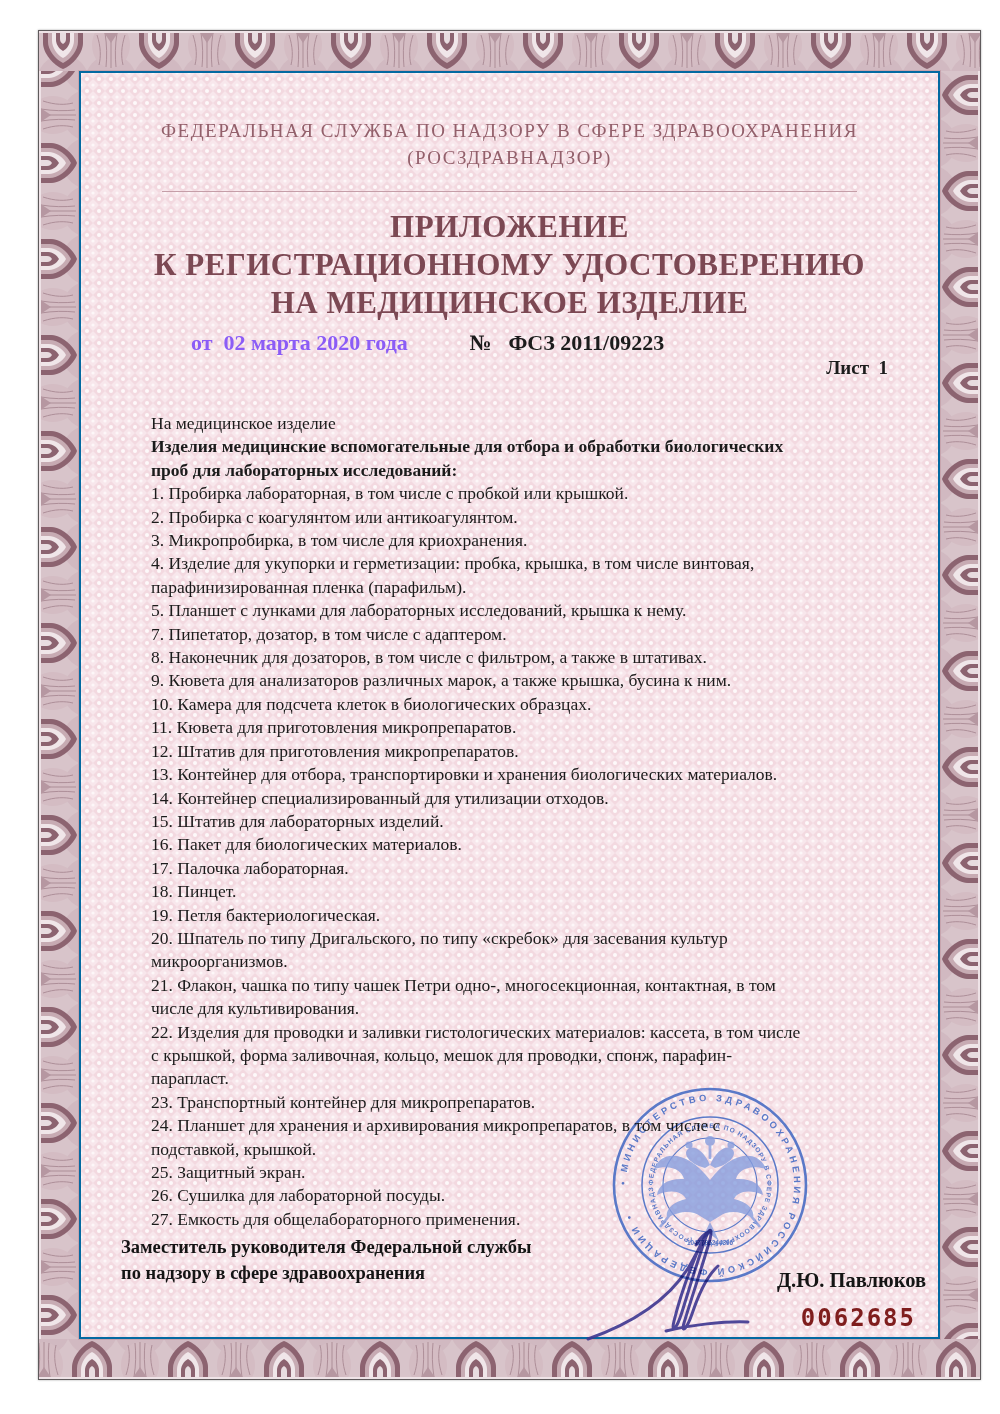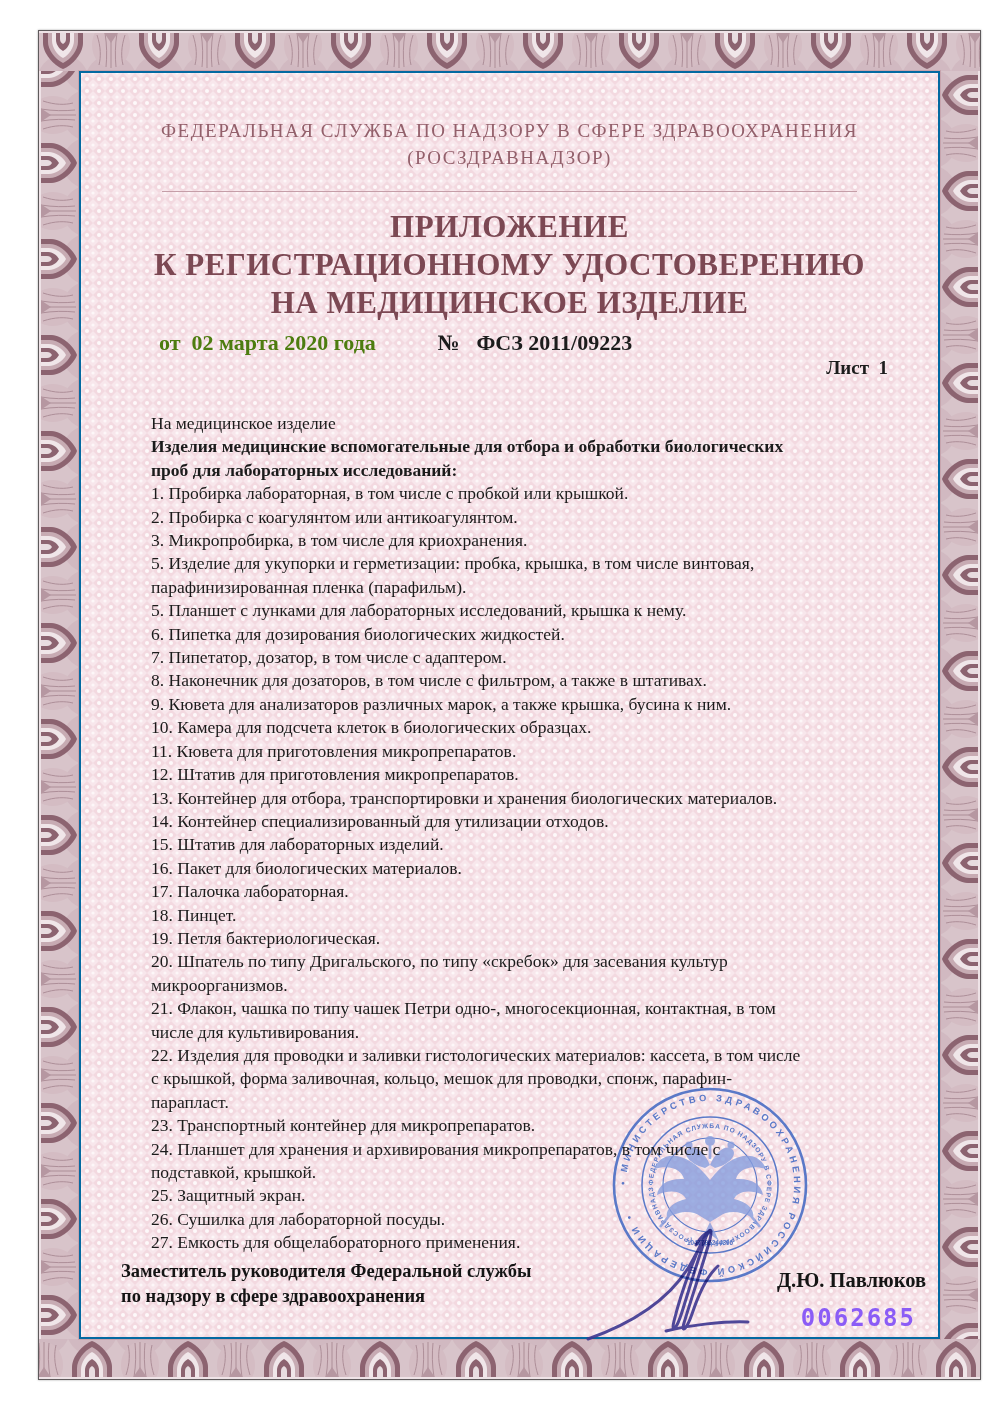--- a/index.html
+++ b/index.html
@@ -19,37 +19,37 @@
   .content{position:absolute;left:40px;top:40px;right:40px;bottom:40px;
            border:2px solid #0369a1;box-shadow:0 0 0 1px #c7a4ad;background:#f8e7ec;}
   .texture{position:absolute;left:0;top:0;width:100%;height:100%;z-index:0;}
   .inner{position:relative;z-index:1;height:100%;}
 
   
   .org{padding-top:44px;text-align:center;color:#93606b;font-size:19px;line-height:27px;letter-spacing:1.5px;}
   .divider{margin:20px auto 4px auto;width:81%;border-top:1px solid #c59ea8;height:0;}
   .title{margin-top:16px;text-align:center;color:#7c4853;font-weight:bold;font-size:31px;line-height:38px;letter-spacing:.5px;}
   .daterow{display:flex;margin-top:8px;align-items:baseline;}
-  .date{margin-left:78px;font-size:22px;font-weight:bold;color:#4d7c0f;white-space:pre;text-align:right;}
+  .date{margin-left:110px;font-size:22px;font-weight:bold;color:#8b5cf6;white-space:pre;text-align:right;}
   .regnum{margin-left:62px;font-size:22px;font-weight:bold;color:#1c1c1c;white-space:pre;}
   .sheetrow{margin-top:1px;text-align:right;padding-right:50px;font-size:19px;font-weight:bold;color:#1c1c1c;white-space:pre;}
 
   
   .bodytext{margin-top:33px;padding-left:70px;padding-right:10px;color:#1b1b1b;
             font-size:17.5px;line-height:23.4px;}
   .bodytext p{margin:0;}
   .intro{font-weight:normal;}
   .product-name{font-weight:bold;white-space:pre-line;}
   .item{white-space:pre-line;}
 
   
   .signer{margin-top:4px;padding-left:40px;font-weight:bold;font-size:18.5px;line-height:25.5px;color:#141414;}
   .signer-name{position:absolute;right:12px;top:1196px;font-weight:bold;font-size:20.5px;color:#141414;z-index:1;}
   .serial{position:absolute;right:22px;top:1231px;font-family:"DejaVu Sans Mono",monospace;
-          font-weight:bold;font-size:24px;letter-spacing:2px;color:#8b5cf6;z-index:1;}
+          font-weight:bold;font-size:24px;letter-spacing:2px;color:#7f1d1d;z-index:1;}
 
   
   .stamp{position:absolute;left:529px;top:1012px;z-index:2;mix-blend-mode:multiply;opacity:.93;}
   .signature{position:absolute;left:497px;top:1108px;z-index:3;mix-blend-mode:multiply;}
   .stamp text{font-family:"Liberation Sans",sans-serif;font-weight:bold;fill:#4d70c5;}
 </style>
 </head>
 <body>
 
 <svg width="0" height="0" style="position:absolute" aria-hidden="true">
@@ -122,24 +122,23 @@
         <div class="sheetrow">Лист  1</div>
 
         <div class="bodytext">
           <p class="intro">На медицинское изделие</p>
           <p class="product-name">Изделия медицинские вспомогательные для отбора и обработки биологических
 проб для лабораторных исследований:</p>
           <div>
               <p class="item">1. Пробирка лабораторная, в том числе с пробкой или крышкой.</p>
               <p class="item">2. Пробирка с коагулянтом или антикоагулянтом.</p>
               <p class="item">3. Микропробирка, в том числе для криохранения.</p>
-              <p class="item">5. Изделие для укупорки и герметизации: пробка, крышка, в том числе винтовая,
+              <p class="item">4. Изделие для укупорки и герметизации: пробка, крышка, в том числе винтовая,
 парафинизированная пленка (парафильм).</p>
               <p class="item">5. Планшет с лунками для лабораторных исследований, крышка к нему.</p>
-              <p class="item">6. Пипетка для дозирования биологических жидкостей.</p>
               <p class="item">7. Пипетатор, дозатор, в том числе с адаптером.</p>
               <p class="item">8. Наконечник для дозаторов, в том числе с фильтром, а также в штативах.</p>
               <p class="item">9. Кювета для анализаторов различных марок, а также крышка, бусина к ним.</p>
               <p class="item">10. Камера для подсчета клеток в биологических образцах.</p>
               <p class="item">11. Кювета для приготовления микропрепаратов.</p>
               <p class="item">12. Штатив для приготовления микропрепаратов.</p>
               <p class="item">13. Контейнер для отбора, транспортировки и хранения биологических материалов.</p>
               <p class="item">14. Контейнер специализированный для утилизации отходов.</p>
               <p class="item">15. Штатив для лабораторных изделий.</p>
               <p class="item">16. Пакет для биологических материалов.</p>

